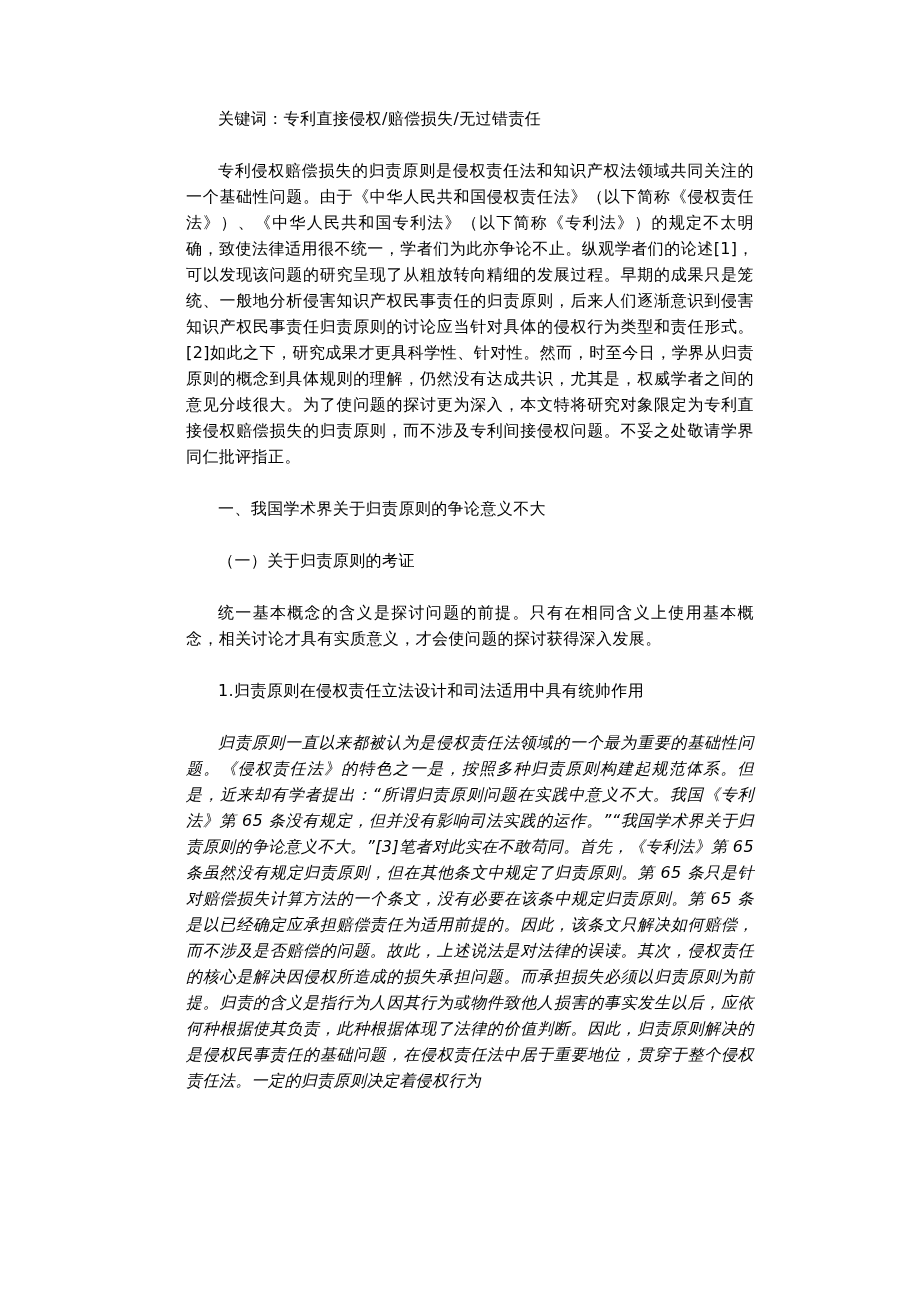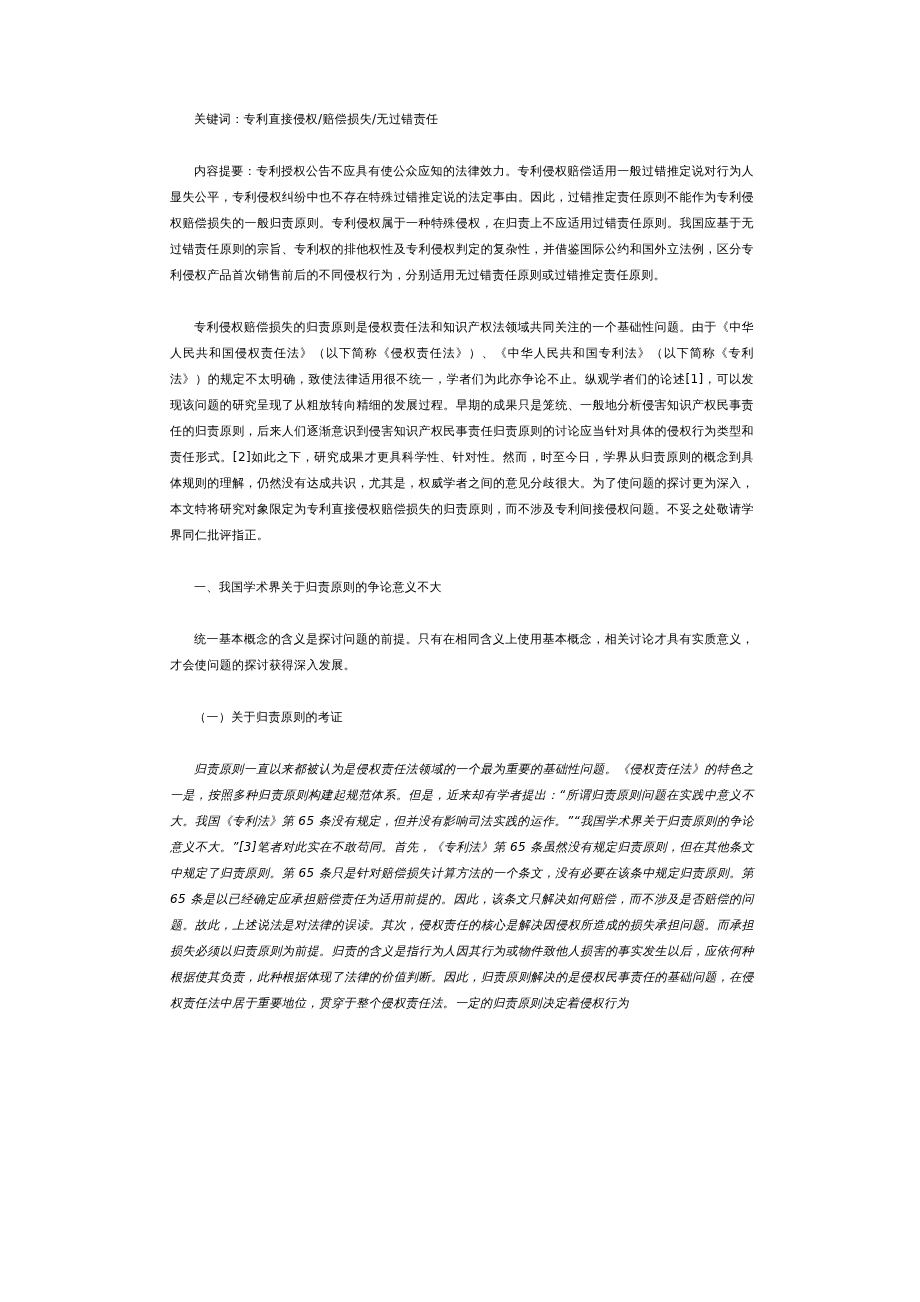--- a/index.html
+++ b/index.html
@@ -20,39 +20,39 @@
     overflow: hidden;
   }
   .content {
     position: absolute;
     left: 170px;
     top: 106px;
     width: 584px;
     color: #000000;
   }
   .content p {
-    margin: 0 0 26px 0;
-    font-size: 12px;
+    margin: 0 0 26px 16px;
+    font-size: 16px;
     line-height: 26px;
     text-align: justify;
     text-indent: 2em;
     letter-spacing: 0.4px;
     word-break: break-all;
   }
   .content p:last-child {
     margin-bottom: 0;
     font-style: italic;
   }
 </style>
 </head>
 <body>
 
 <div class="page">
   <div class="content">
     <p>关键词：专利直接侵权/赔偿损失/无过错责任</p>
-    <p>内容提要：专利授权公告不应具有使公众应知的法律效力。专利侵权赔偿适用一般过错推定说对行为人显失公平，专利侵权纠纷中也不存在特殊过错推定说的法定事由。因此，过错推定责任原则不能作为专利侵权赔偿损失的一般归责原则。专利侵权属于一种特殊侵权，在归责上不应适用过错责任原则。我国应基于无过错责任原则的宗旨、专利权的排他权性及专利侵权判定的复杂性，并借鉴国际公约和国外立法例，区分专利侵权产品首次销售前后的不同侵权行为，分别适用无过错责任原则或过错推定责任原则。</p>
     <p>专利侵权赔偿损失的归责原则是侵权责任法和知识产权法领域共同关注的一个基础性问题。由于《中华人民共和国侵权责任法》（以下简称《侵权责任法》）、《中华人民共和国专利法》（以下简称《专利法》）的规定不太明确，致使法律适用很不统一，学者们为此亦争论不止。纵观学者们的论述[1]，可以发现该问题的研究呈现了从粗放转向精细的发展过程。早期的成果只是笼统、一般地分析侵害知识产权民事责任的归责原则，后来人们逐渐意识到侵害知识产权民事责任归责原则的讨论应当针对具体的侵权行为类型和责任形式。[2]如此之下，研究成果才更具科学性、针对性。然而，时至今日，学界从归责原则的概念到具体规则的理解，仍然没有达成共识，尤其是，权威学者之间的意见分歧很大。为了使问题的探讨更为深入，本文特将研究对象限定为专利直接侵权赔偿损失的归责原则，而不涉及专利间接侵权问题。不妥之处敬请学界同仁批评指正。</p>
     <p>一、我国学术界关于归责原则的争论意义不大</p>
+    <p>（一）关于归责原则的考证</p>
     <p>统一基本概念的含义是探讨问题的前提。只有在相同含义上使用基本概念，相关讨论才具有实质意义，才会使问题的探讨获得深入发展。</p>
-    <p>（一）关于归责原则的考证</p>
+    <p>1.归责原则在侵权责任立法设计和司法适用中具有统帅作用</p>
     <p>归责原则一直以来都被认为是侵权责任法领域的一个最为重要的基础性问题。《侵权责任法》的特色之一是，按照多种归责原则构建起规范体系。但是，近来却有学者提出：“所谓归责原则问题在实践中意义不大。我国《专利法》第 65 条没有规定，但并没有影响司法实践的运作。”“我国学术界关于归责原则的争论意义不大。”[3]笔者对此实在不敢苟同。首先，《专利法》第 65 条虽然没有规定归责原则，但在其他条文中规定了归责原则。第 65 条只是针对赔偿损失计算方法的一个条文，没有必要在该条中规定归责原则。第 65 条是以已经确定应承担赔偿责任为适用前提的。因此，该条文只解决如何赔偿，而不涉及是否赔偿的问题。故此，上述说法是对法律的误读。其次，侵权责任的核心是解决因侵权所造成的损失承担问题。而承担损失必须以归责原则为前提。归责的含义是指行为人因其行为或物件致他人损害的事实发生以后，应依何种根据使其负责，此种根据体现了法律的价值判断。因此，归责原则解决的是侵权民事责任的基础问题，在侵权责任法中居于重要地位，贯穿于整个侵权责任法。一定的归责原则决定着侵权行为</p>
   </div>
 </div>
 
 </body></html>

